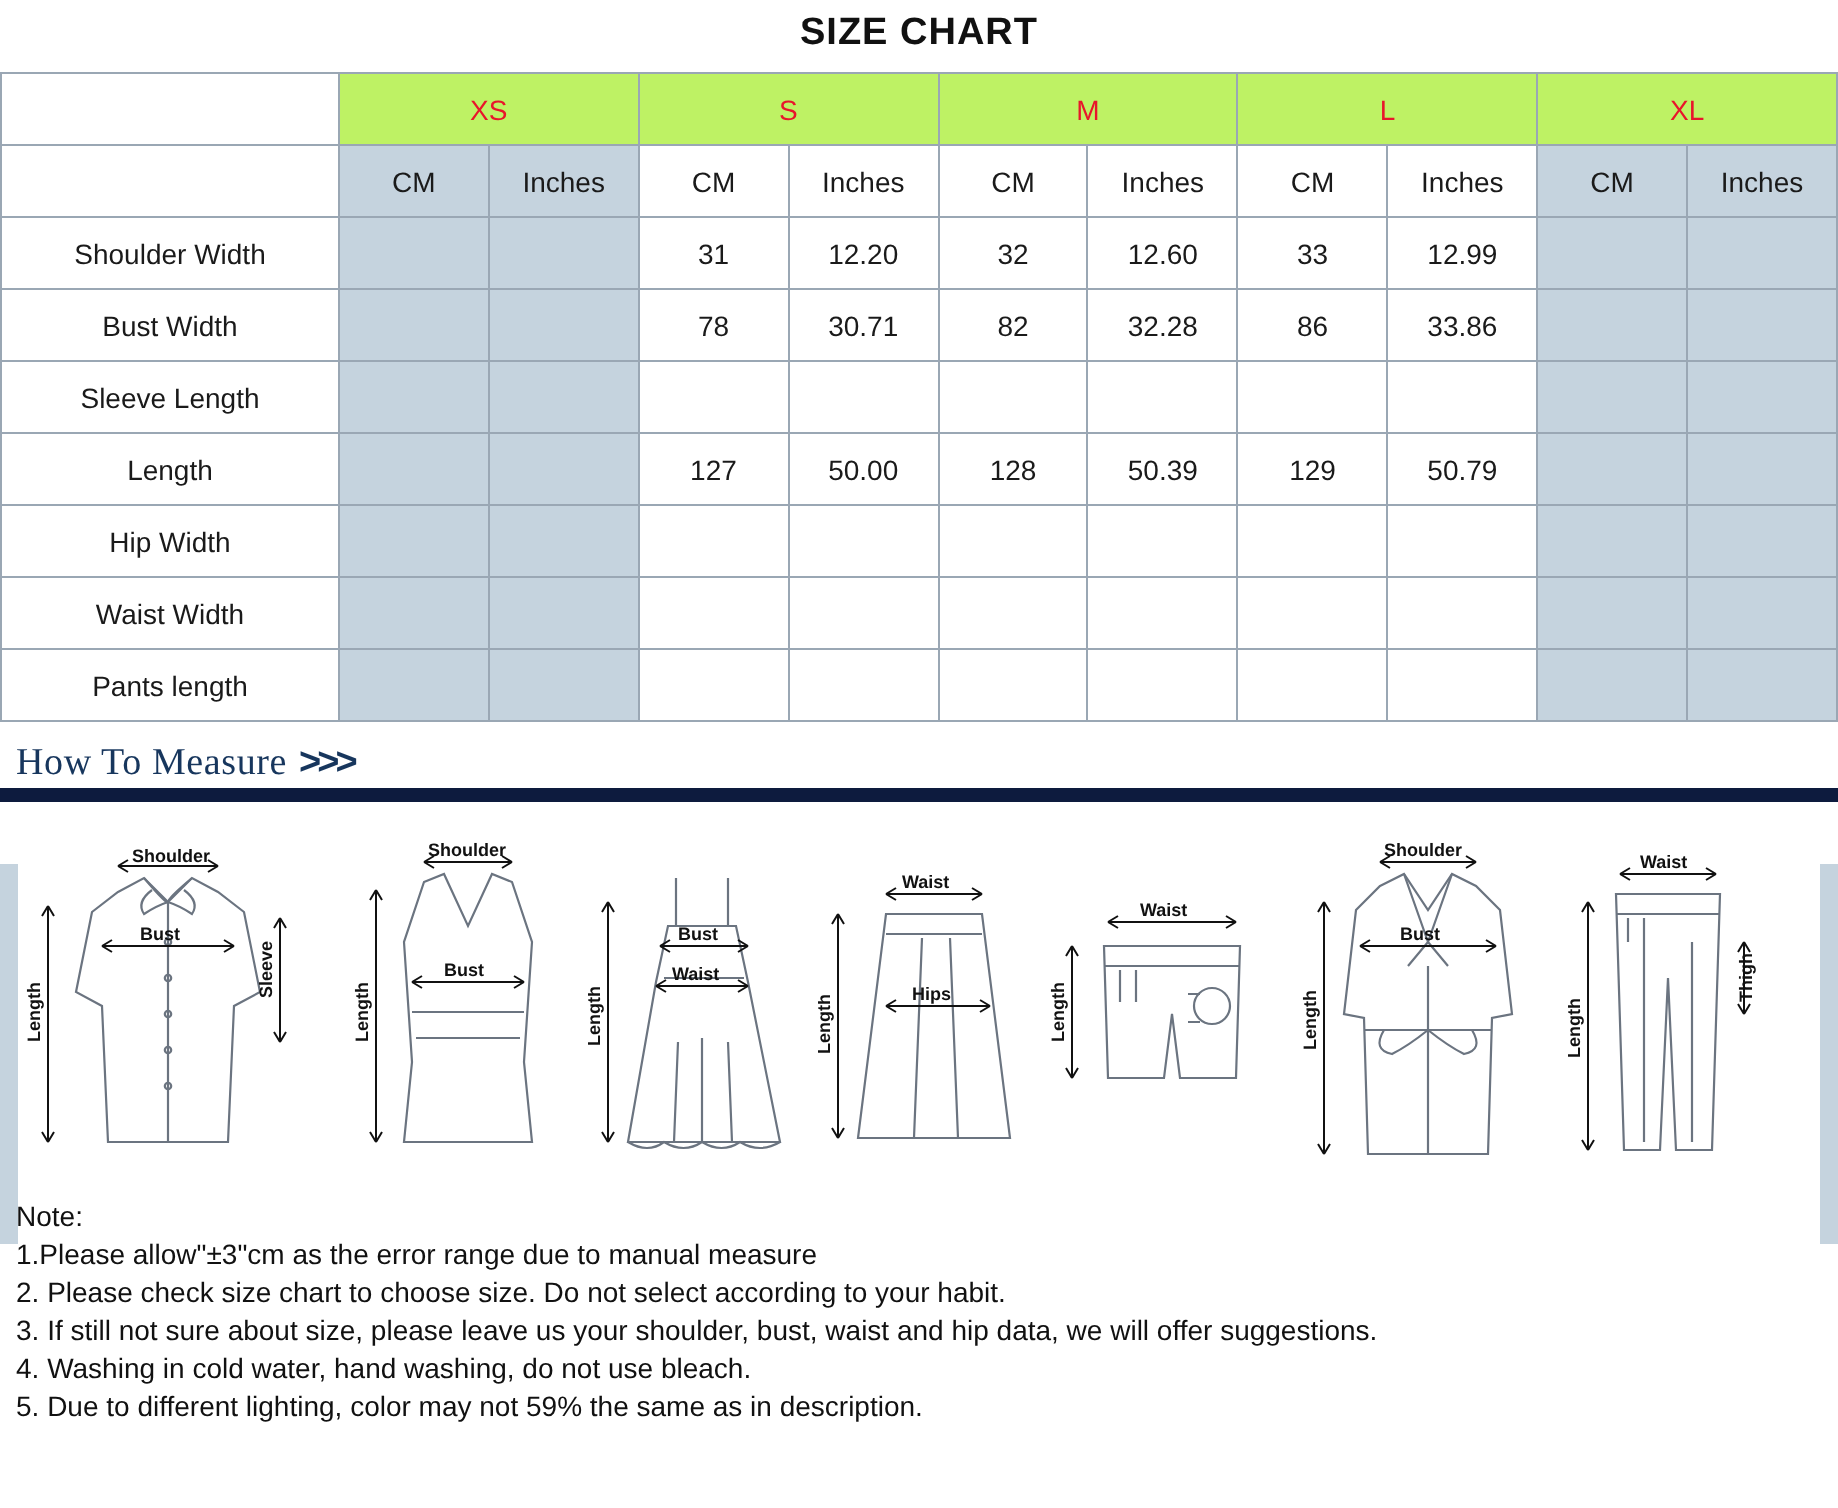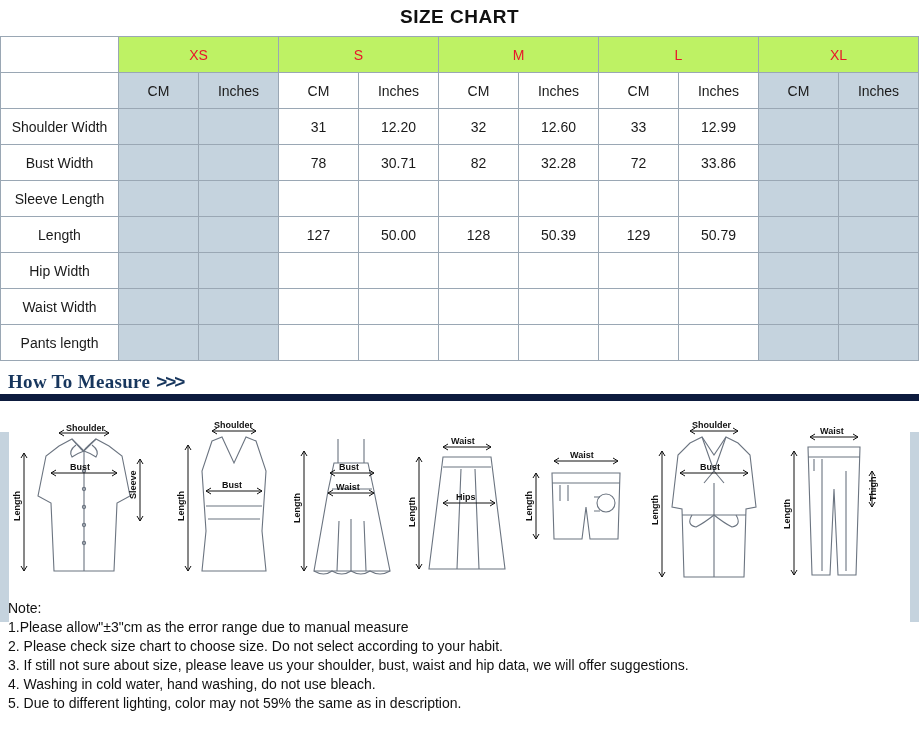--- a/index.html
+++ b/index.html
@@ -34,21 +34,21 @@
     height: 36px;
     text-align: center;
     font-size: 14px;
     font-weight: normal;
     padding: 0 2px;
   }
   td.label-cell {
     text-align: left;
     padding-left: 12px;
     font-size: 13.5px;
-    width: 118px;
+    width: 169px;
   }
   .shaded { background: #c5d3de; }
   .size-head {
     color: #e8162b;
     font-size: 21px;
     font-weight: bold;
     background: #bef264;
   }
   .unit-cell { font-size: 13.5px; }
   .unit-cell.shaded { background: #c5d3de; }
@@ -56,21 +56,21 @@
 
   .measure-bar {
     margin-top: 8px;
     height: 32px;
     display: flex;
     align-items: center;
     border-bottom: 7px solid #0d1b3e;
   }
   .measure-title {
     font-size: 19px;
-    font-weight: bold;
+    font-weight: normal;
     color: #17365d;
     font-family: "Liberation Serif", serif;
     padding-left: 8px;
     letter-spacing: .3px;
   }
   .arrows {
     color: #17365d;
     font-size: 19px;
     font-weight: bold;
     margin-left: 6px;
@@ -148,21 +148,21 @@
       </tr>
 
       <tr>
         <td class="label-cell">Bust Width</td>
         <td class="val shaded"></td>
         <td class="val shaded"></td>
         <td class="val">78</td>
         <td class="val">30.71</td>
         <td class="val">82</td>
         <td class="val">32.28</td>
-        <td class="val">72</td>
+        <td class="val">86</td>
         <td class="val">33.86</td>
         <td class="val shaded"></td>
         <td class="val shaded"></td>
       </tr>
 
       <tr>
         <td class="label-cell">Sleeve Length</td>
         <td class="val shaded"></td>
         <td class="val shaded"></td>
         <td class="val"></td>

